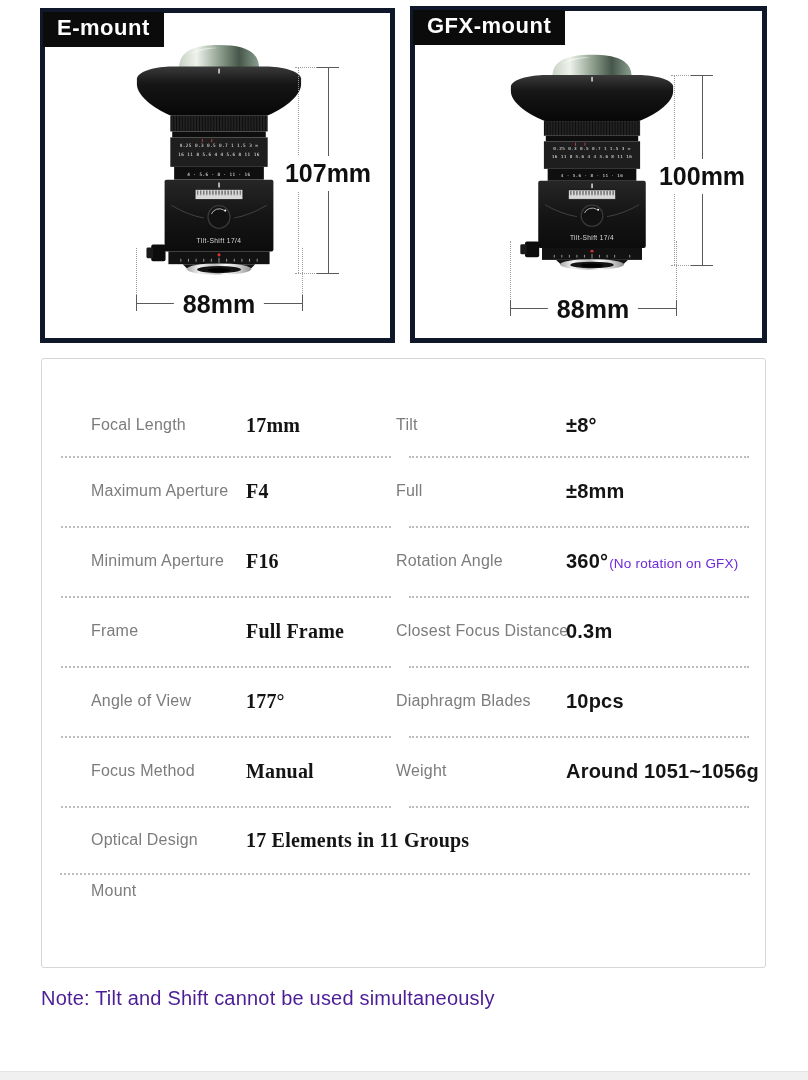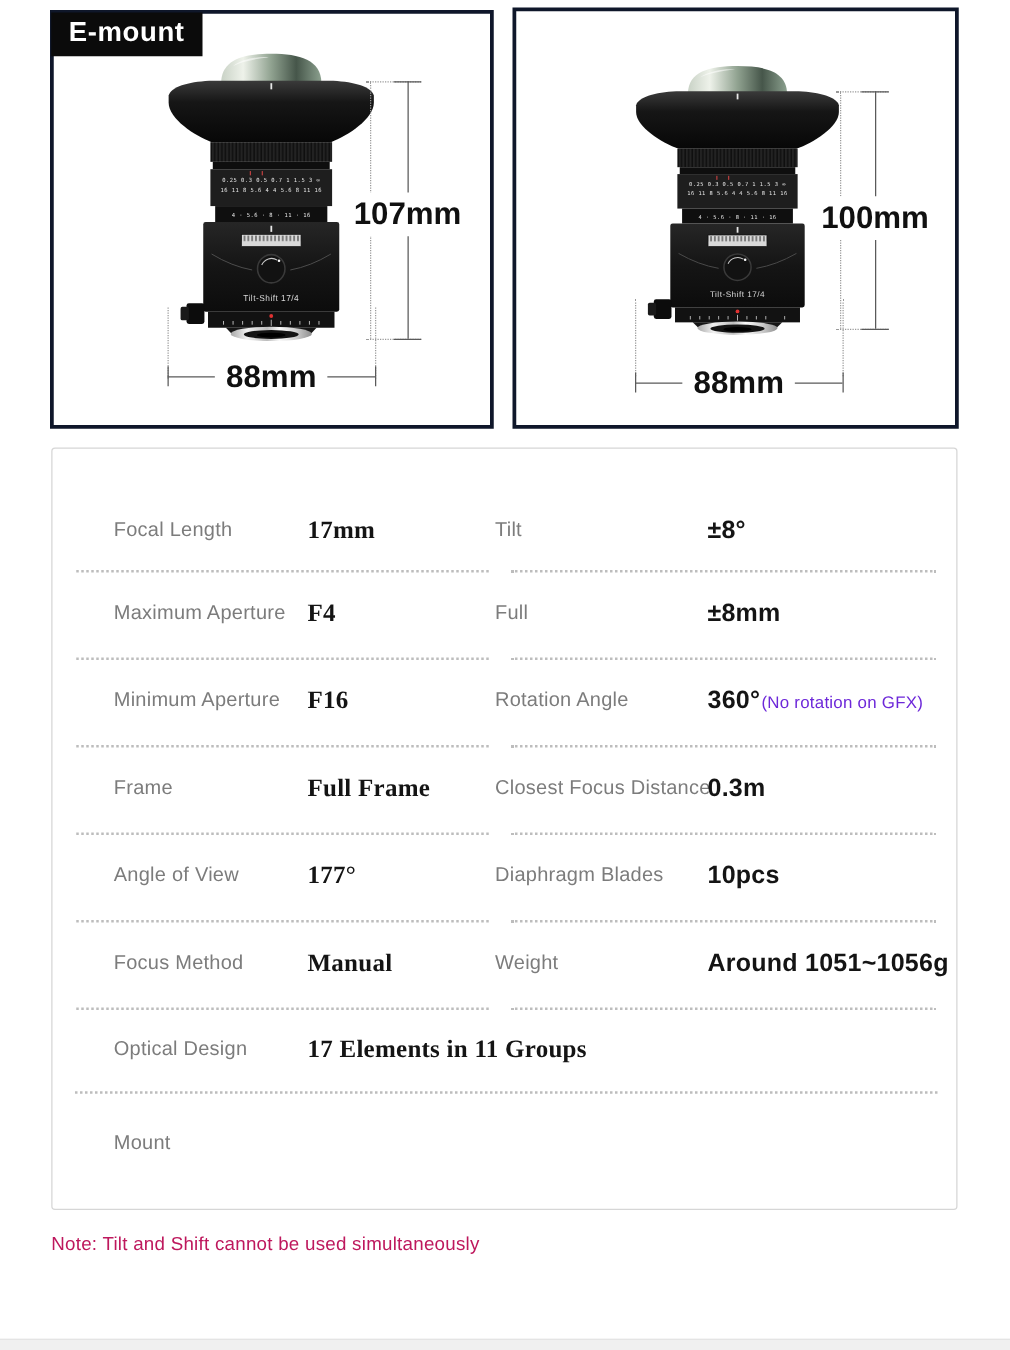--- a/index.html
+++ b/index.html
@@ -2,21 +2,21 @@
 <html><head>
 <meta charset="utf-8">
 <style>
   * { margin:0; padding:0; box-sizing:border-box; }
   html,body { background:#ffffff; }
   body {
     width:808px; height:1080px; position:relative; overflow:hidden;
     font-family:"Liberation Sans", sans-serif; color:#131313;
   }
   .panel {
-    position:absolute; background:#fff; border:3px solid #0f172a;
+    position:absolute; background:#fff; border:5px solid #0f172a;
   }
   .panel-left  { left:40px;  top:8px; width:355px; height:335px; }
   .panel-right { left:410px; top:6px; width:357px; height:337px; }
   .mount-label {
     position:absolute; left:-2px; top:-1px; z-index:5;
     background:#0b0b0b; color:#ffffff;
     font-size:22px; font-weight:600; letter-spacing:0.5px;
     padding:4px 14px 7px 14px; line-height:1.1; white-space:nowrap;
   }
   .lens-wrap { position:absolute; z-index:1; }
@@ -46,41 +46,41 @@
     border:1.5px solid #d6d6d6; border-radius:3px; background:#fff;
   }
   .spec-row { position:absolute; left:0; width:100%; }
   .r1 { top:0;     height:97px; }
   .r2 { top:97px;  height:70px; }
   .r3 { top:167px; height:70px; }
   .r4 { top:237px; height:70px; }
   .r5 { top:307px; height:70px; }
   .r6 { top:377px; height:70px; }
   .r7 { top:447px; height:67px; }
-  .r8 { top:514px; height:96px; }
+  .r8 { top:490px; height:96px; }
   .spec-row > span { position:absolute; top:50%; transform:translateY(-50%); white-space:nowrap;text-align:right; }
   .r1 > span { top:66px; }
   .r8 > span { top:42px; }
   .c-l1 { left:49px; }
   .c-v1 { left:204px;font-family:Liberation Serif, serif; }
   .c-l2 { left:354px; }
   .c-v2 { left:524px; }
   .spec-label { font-size:16px; color:#7c7c7c; letter-spacing:0.2px; }
   .spec-value { font-size:20px; font-weight:600; color:#141414; letter-spacing:0.2px; }
   .value-suffix { font-size:13.5px; font-weight:400; color:#6d28d9; margin-left:1px; }
   .sep { position:absolute; height:0; border-top:2px dotted #bdbdbd; }
   .sep-l { left:19px; width:330px; }
   .sep-r { left:367px; width:340px; }
   .sep-full { left:18px; width:690px; }
   .s1 { top:97px; } .s2 { top:167px; } .s3 { top:237px; }
   .s4 { top:307px; } .s5 { top:377px; } .s6 { top:447px; } .s7 { top:514px; }
 
   .note {
     position:absolute; left:41px; top:987px;
-    font-size:15px; color:#be185d; letter-spacing:0.2px;
+    font-size:20px; color:#4c1d95; letter-spacing:0.2px;
   }
   .bottom-strip {
     position:absolute; left:0; right:0; bottom:0; height:9px;
     background:#f0f0f0; border-top:1px solid #e4e4e4;
   }
 
   
   .scale-txt { font-family:"DejaVu Sans Mono", monospace; font-size:4.6px; fill:#e6e6e6; letter-spacing:0.4px; }
   .lens-name { font-family:"Liberation Sans", sans-serif; font-size:7px; fill:#d8d8d8; letter-spacing:0.4px; }
 </style>
@@ -186,20 +186,21 @@
 
   <div class="dim dot-v" style="left:91px; top:235px; height:57px;"></div>
   <div class="dim dot-v" style="left:257px; top:235px; height:57px;"></div>
   <div class="dim hline" style="left:91px; top:290px; width:166px;"></div>
   <div class="dim hcap" style="left:91px; top:282px;"></div>
   <div class="dim hcap" style="left:257px; top:282px;"></div>
   <div class="dim-label h" style="left:174px; top:291px;">88mm</div>
 </section>
 
 <section class="panel panel-right">
+  <div class="mount-label">GFX-mount</div>
 
   <div class="lens-wrap lens-b">
     <svg class="lens-svg" viewBox="0 0 176 236" preserveAspectRatio="none">
       <path d="M46,26 C46,7 64,2 88,2 C112,2 130,7 130,26 Z" fill="url(#glassGrad)"></path>
       <path d="M56,12 C64,6 78,4 86,5 C74,6 62,9 56,12 Z" fill="#ffffff" opacity="0.55"></path>
       <path d="M2,36 C4,29 18,25 36,24 L140,24 C158,25 172,29 174,36 L174,42 C174,55 152,69 138,74 L38,74 C24,69 2,55 2,42 Z" fill="url(#hoodGrad)"></path>
       <rect x="87.3" y="26" width="1.5" height="5" fill="#e8e8e8"></rect>
       <rect x="37" y="74" width="102" height="16" fill="url(#knurlPat)"></rect>
       <rect x="39" y="90" width="98" height="6" fill="#0e0e0e"></rect>
       <rect x="37" y="96" width="102" height="30" fill="#1e1e1e"></rect>

